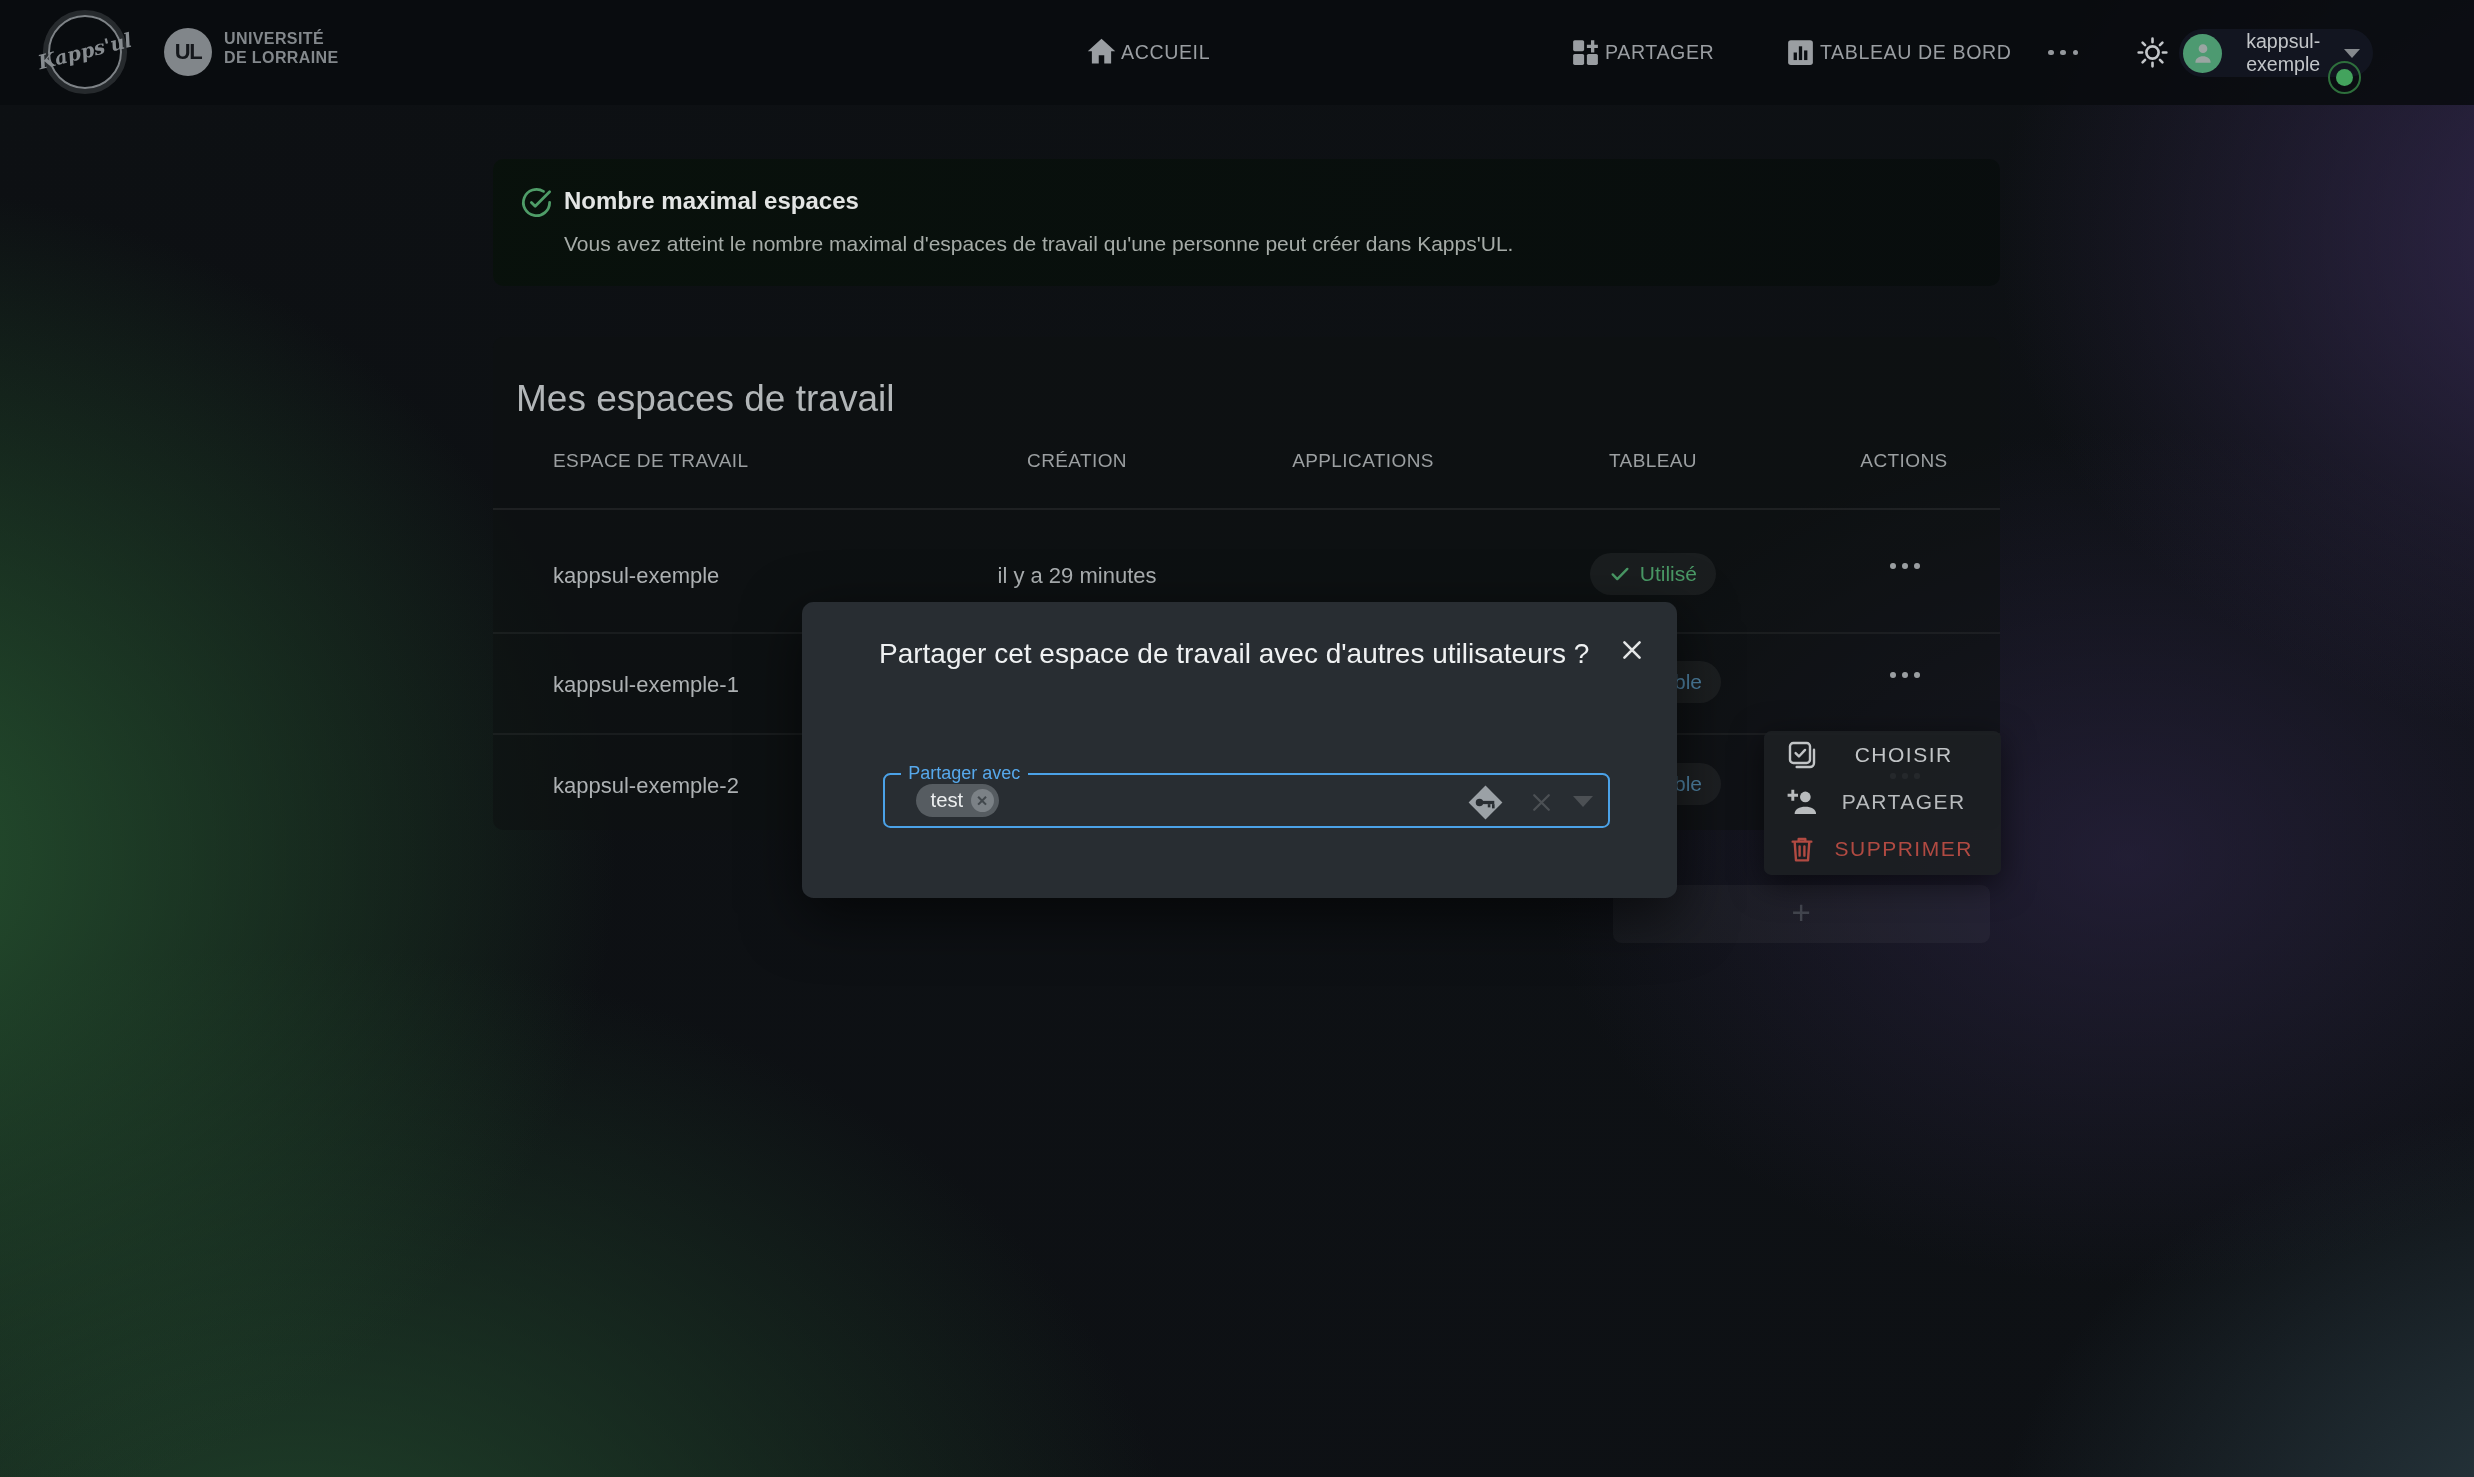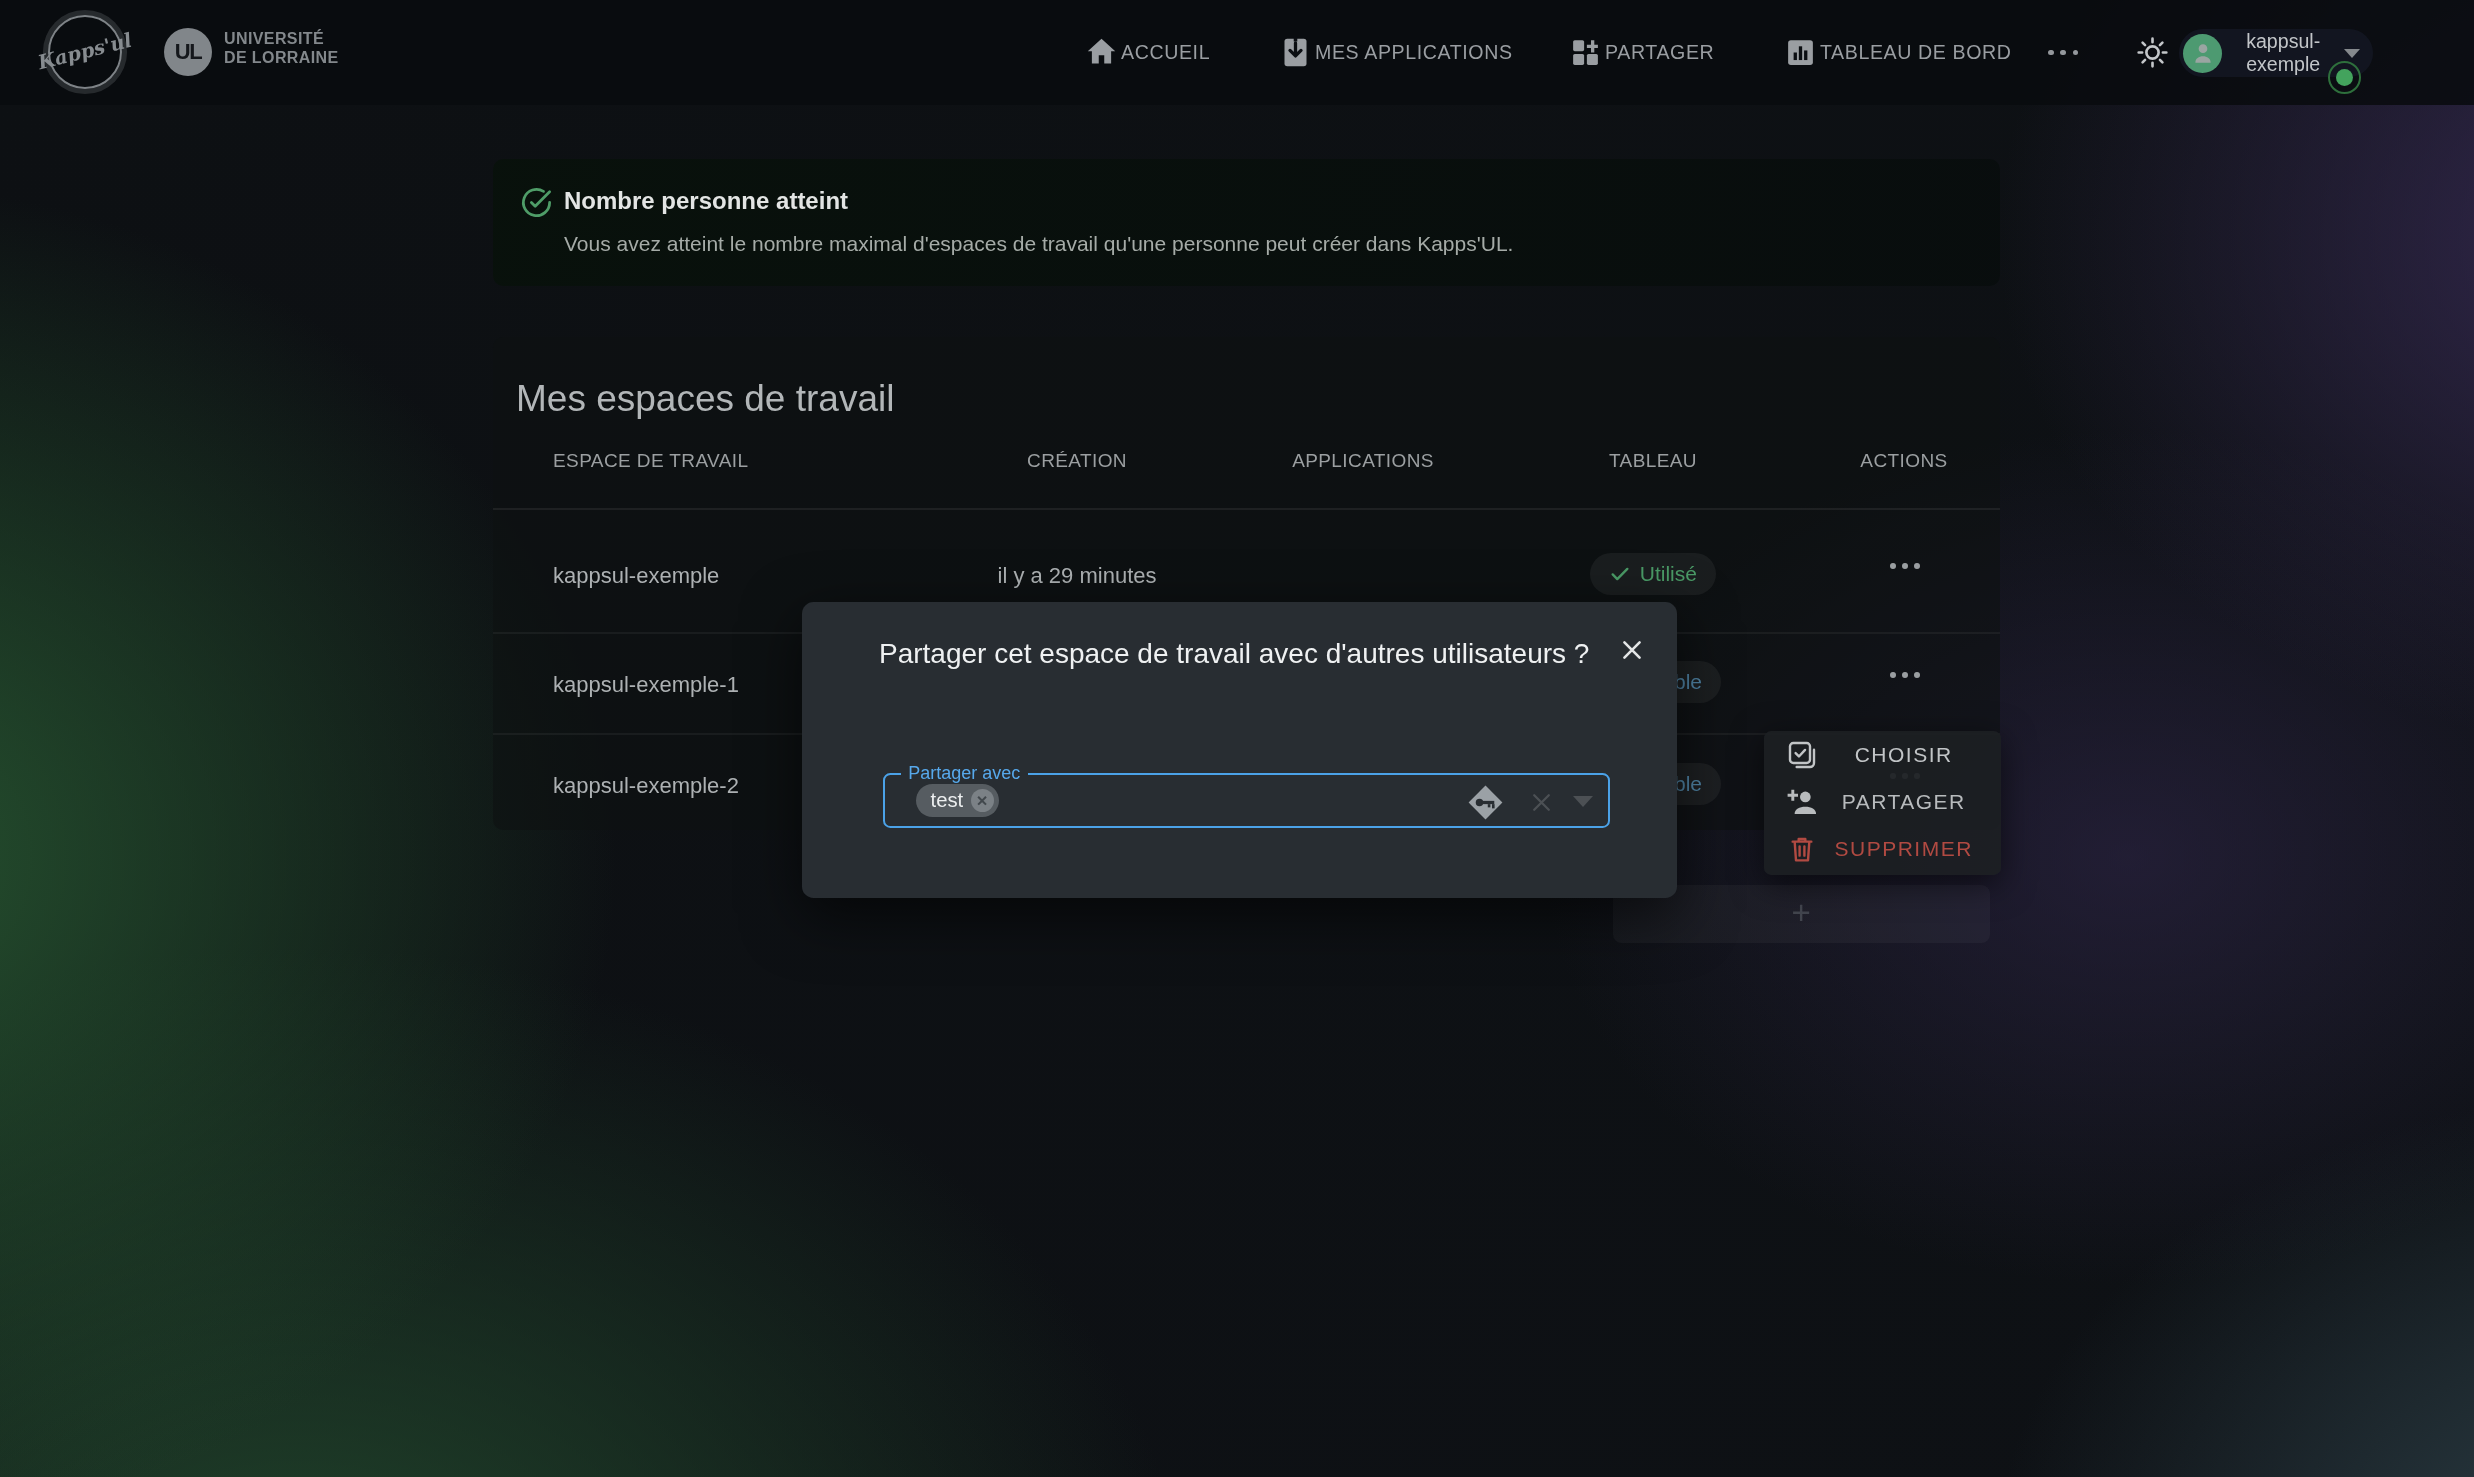--- a/index.html
+++ b/index.html
@@ -123,28 +123,20 @@
       <div>UNIVERSITÉ</div>
       <div>DE LORRAINE</div>
     </div>
 
     <div class="abs nav-item" style="left:1085px;">
       <svg viewBox="0 0 24 24" fill="#9a9ea2">
         <path d="M10 20v-6h4v6h5v-9h3L12 2 2 11h3v9z"></path>
         </svg>
       <span>ACCUEIL</span>
     </div>
-    <div class="abs nav-item" style="left:1279px;">
-      <svg viewBox="0 0 24 24">
-        <path fill="#9a9ea2" d="M6 2h12a2 2 0 0 1 2 2v16a2 2 0 0 1-2 2H6a2 2 0 0 1-2-2V4a2 2 0 0 1 2-2z"></path>
-        <path d="M12 5v9M8 10.5 12 14.5 16 10.5" stroke="#0b0e12" stroke-width="2.4" fill="none" stroke-linecap="round" stroke-linejoin="round"></path>
-        <rect x="10.7" y="1" width="2.6" height="3" fill="#0b0e12"></rect>
-        </svg>
-      <span>MES APPLICATIONS</span>
-    </div>
     <div class="abs nav-item" style="left:1569px;">
       <svg viewBox="0 0 24 24" fill="#9a9ea2">
         <rect x="3" y="3" width="8" height="8" rx="1.2"></rect>
         <rect x="3" y="13" width="8" height="8" rx="1.2"></rect>
         <rect x="13" y="13" width="8" height="8" rx="1.2"></rect>
         <path d="M16 3h2.4v3.3H21v2.4h-2.6V12H16V8.7h-3V6.3h3z"></path>
         </svg>
       <span>PARTAGER</span>
     </div>
     <div class="abs nav-item" style="left:1784px;">
@@ -183,21 +175,21 @@
   </div>
   <div class="abs presence">
       <i></i>
     </div>
 
   <div class="abs alert">
     <svg viewBox="0 0 24 24" fill="none" stroke="#4f9d68" stroke-width="1.9" stroke-linecap="round" stroke-linejoin="round">
       <path d="M21 12a9 9 0 1 1-4.2-7.6"></path>
         <path d="M8.5 12l2.6 2.6L21 4.6"></path>
       </svg>
-    <div class="alert-title">Nombre personne atteint</div>
+    <div class="alert-title">Nombre maximal espaces</div>
     <div class="alert-msg">Vous avez atteint le nombre maximal d'espaces de travail qu'une personne peut créer dans Kapps'UL.</div>
   </div>
 
   <div class="abs card">
     <div class="card-title">Mes espaces de travail</div>
 
     <div class="th" style="left:60px;">ESPACE DE TRAVAIL</div>
     <div class="th" style="left:584px; transform:translateX(-50%);">CRÉATION</div>
     <div class="th" style="left:870px; transform:translateX(-50%);">APPLICATIONS</div>
     <div class="th" style="left:1160px; transform:translateX(-50%);">TABLEAU</div>

